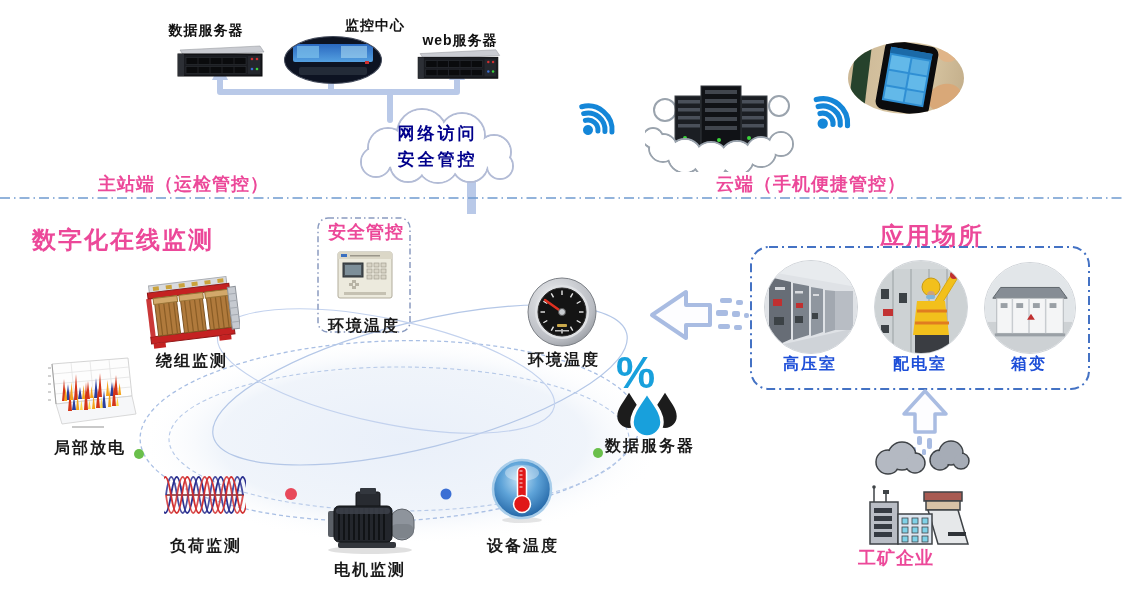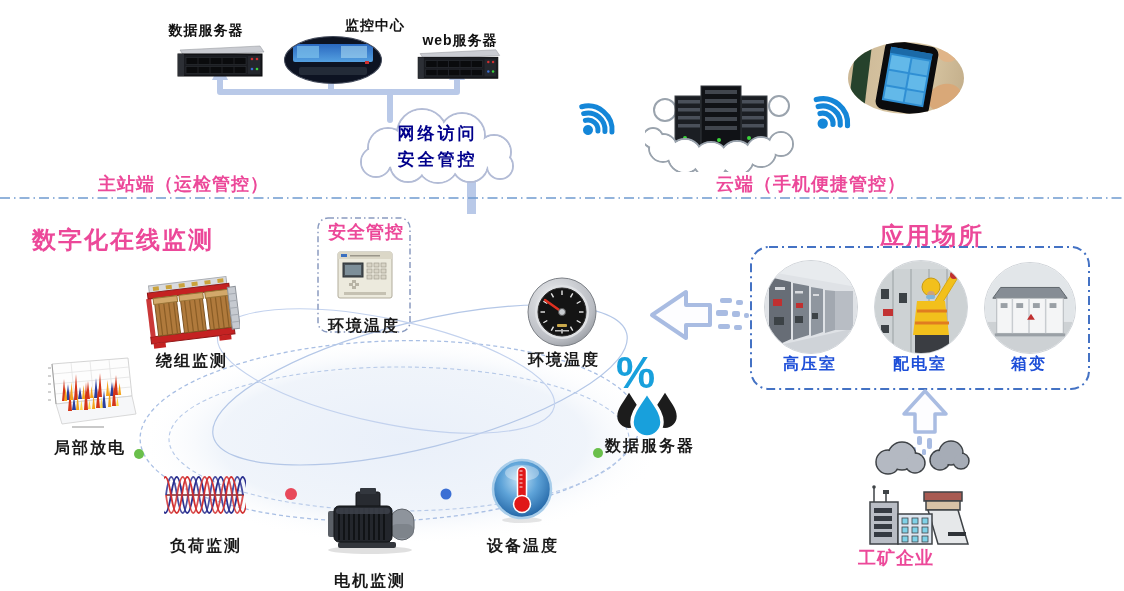--- a/index.html
+++ b/index.html
@@ -323,21 +323,21 @@
     <rect x="20" y="58" width="58" height="6" rx="2" fill="#33363c"></rect>
     <rect x="72" y="25" width="24" height="31" rx="12" fill="#8e949c" stroke="#5f646b"></rect>
     <rect x="72" y="40" width="24" height="14" rx="7" fill="#777d85" opacity="0.7"></rect>
     <rect x="10" y="27" width="8" height="26" rx="2" fill="#5a5f66"></rect>
     <rect x="16" y="22" width="58" height="36" rx="5" fill="#23262c" stroke="#101214"></rect>
     <g stroke="#0d0f12" stroke-width="1.6">
         <path d="M21,24 V56 M26,24 V56 M31,24 V56 M36,24 V56 M41,24 V56 M46,24 V56 M51,24 V56 M56,24 V56 M61,24 V56 M66,24 V56"></path>
       </g>
     <rect x="18" y="24" width="54" height="6" rx="3" fill="#3d424b" opacity="0.85"></rect>
   </svg>
-  <div class="abs item-label" style="left:322px;top:560px;width:96px;margin-top:11px;">电机监测</div>
+  <div class="abs item-label" style="left:322px;top:560px;width:96px;">电机监测</div>
 
   <svg class="abs" style="left:490px;top:458px;" width="64" height="66" viewBox="0 0 64 66">
     <defs>
       <radialGradient id="tg" cx="45%" cy="35%" r="70%">
         <stop offset="0%" stop-color="#bfe0f5"></stop>
           <stop offset="45%" stop-color="#5ea3d8"></stop>
           <stop offset="100%" stop-color="#1a5c9e"></stop>
       </radialGradient>
     </defs>
     <ellipse cx="32" cy="62" rx="20" ry="3" fill="#000" opacity="0.1"></ellipse>

